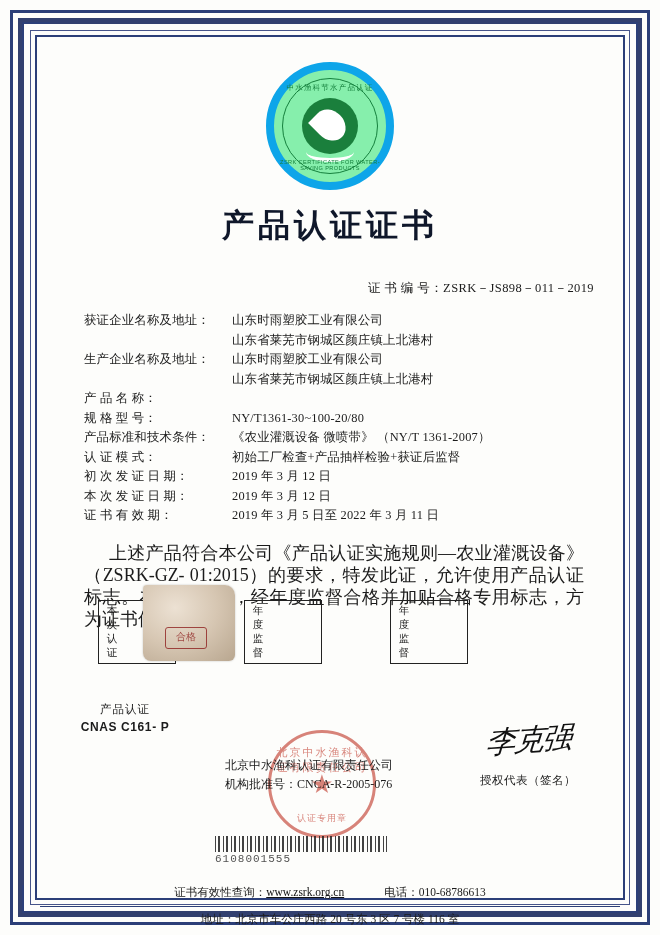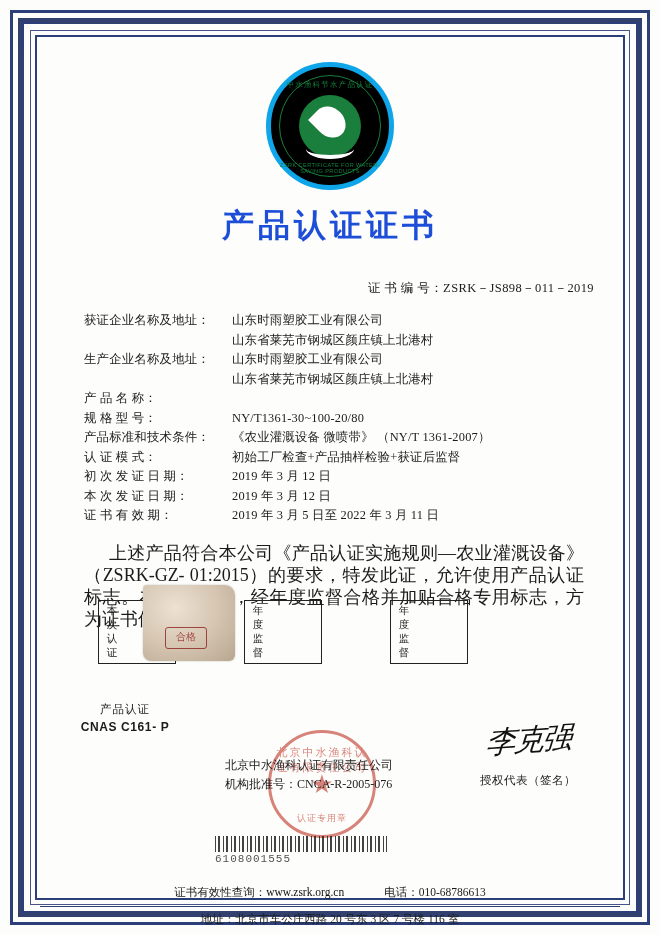--- a/index.html
+++ b/index.html
@@ -60,23 +60,23 @@
   .emblem-wrap {
     display: flex;
     justify-content: center;
     margin-top: 14px;
   }
   .emblem {
     position: relative;
     width: 128px;
     height: 128px;
     border-radius: 50%;
-    border: 5px solid #0ea5e9;
+    border: 8px solid #0ea5e9;
     box-sizing: border-box;
-    background: #000000;
+    background: #86efac;
   }
   .emblem .ring2 {
     position: absolute;
     left: 8px; top: 8px; right: 8px; bottom: 8px;
     border-radius: 50%;
     border: 1.5px solid #15803d;
   }
   .emblem .core {
     position: absolute;
     left: 28px; top: 28px; right: 28px; bottom: 28px;
@@ -116,21 +116,21 @@
   }
   .emblem .txt-top { top: 13px; }
   .emblem .txt-bot { bottom: 11px; font-size: 5.6px; letter-spacing: .4px; }
 
   .cert-title {
     text-align: center;
     font-size: 32px;
     font-weight: bold;
     letter-spacing: 4px;
     margin-top: 14px;
-    color: #1d4ed8;
+    color: #0f172a;
     font-family: "DejaVu Serif", "Liberation Serif", serif;
   }
 
   .cert-no {
     text-align: right;
     font-size: 12.5px;
     margin-top: 32px;
     padding-right: 18px;
     letter-spacing: .4px;
   }
@@ -364,20 +364,21 @@
     font-size: 11.5px;
   }
   .footer-line1 {
     display: flex;
     justify-content: center;
     gap: 40px;
     align-items: baseline;
     padding-bottom: 2px;
   }
   .footer-line1 .link {
+    text-decoration: underline;
     color: #111;
   }
   .footer hr {
     border: none;
     border-top: 1px solid #2c3f78;
     margin: 4px 40px 5px 40px;
   }
   .footer-line2 {
     font-size: 11.5px;
   }

